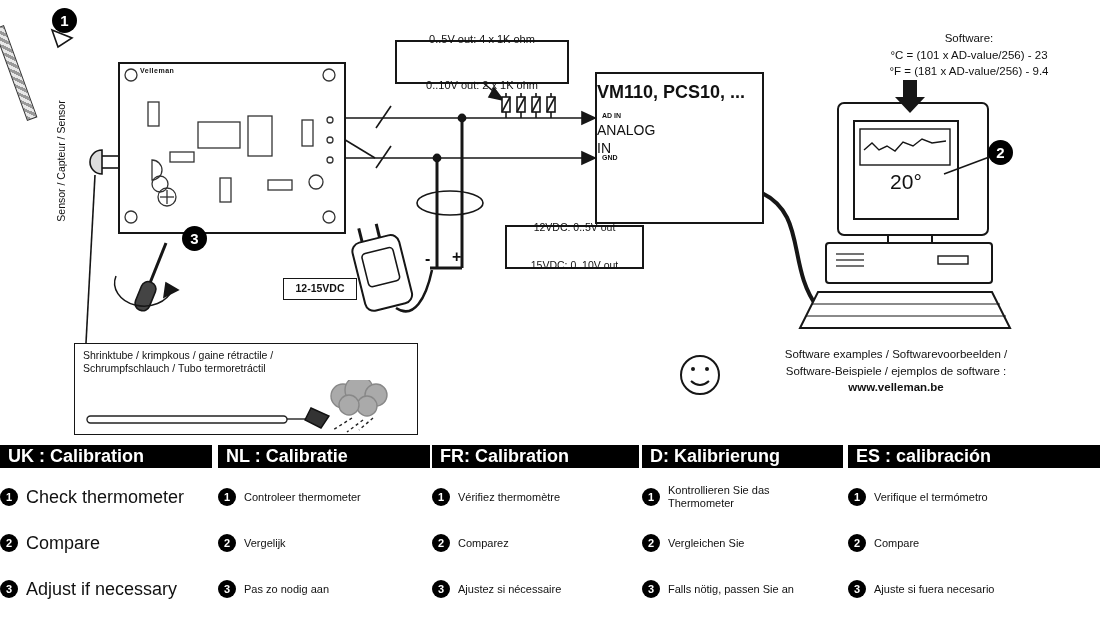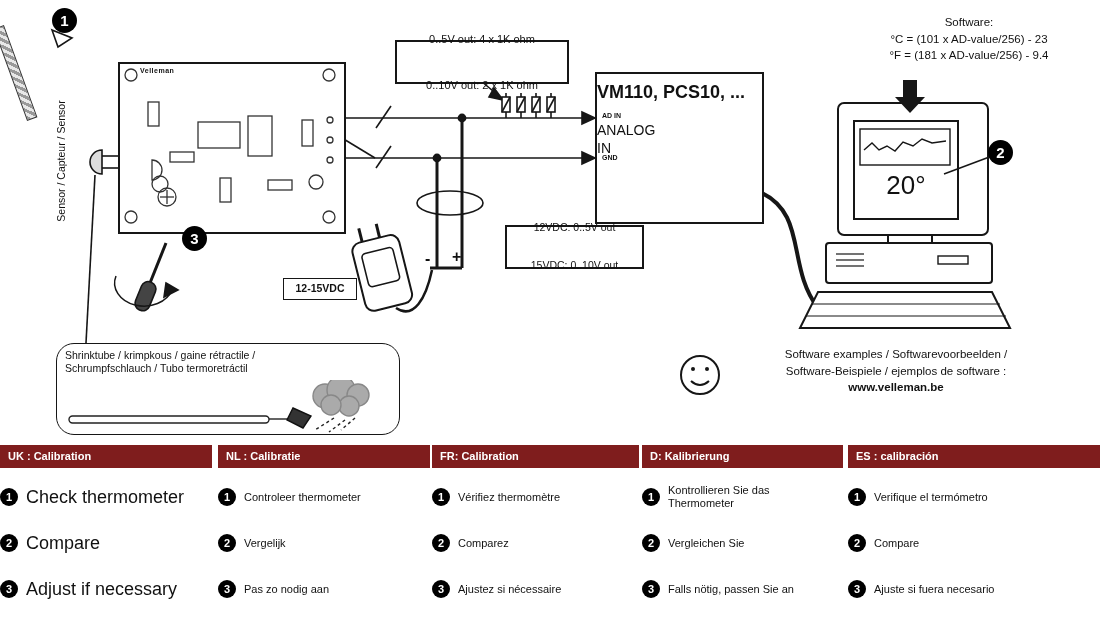--- a/index.html
+++ b/index.html
@@ -15,35 +15,35 @@
   .tiny{font-size:10.5px;line-height:1.3;}
   .vlabel{position:absolute;left:-28px;top:154px;width:180px;height:14px;
           transform:rotate(-90deg);font-size:10.5px;text-align:center;z-index:2;}
   .pcb{position:absolute;left:118px;top:62px;width:224px;height:168px;
        border:2px solid #161616;background:#fff;z-index:2;}
   .pcb-brand{position:absolute;left:20px;top:3px;font-size:7px;font-weight:bold;letter-spacing:.5px;}
   .module{left:595px;top:72px;width:165px;height:148px;}
   .module-title{position:absolute;top:8px;left:0;width:100%;text-align:left;font-weight:bold;font-size:18px;}
   .module-center{position:absolute;top:48px;left:0;width:100%;font-size:14px;line-height:1.25;}
   .port{position:absolute;left:5px;font-size:7px;font-weight:bold;}
-  .software{position:absolute;left:845px;top:14px;width:248px;text-align:center;font-size:11.5px;line-height:1.45;z-index:2;}
+  .software{position:absolute;left:845px;top:30px;width:248px;text-align:center;font-size:11.5px;line-height:1.45;z-index:2;}
   .reading{position:absolute;left:854px;top:170px;width:104px;text-align:center;
-           font-size:26px;z-index:3;}
+           font-size:21px;z-index:3;}
   .sign{position:absolute;font-size:16px;font-weight:bold;z-index:3;}
   .examples{position:absolute;left:738px;top:346px;width:316px;text-align:center;
             font-size:11.5px;line-height:1.45;z-index:2;}
   .examples .url{font-weight:bold;}
-  .shrink{left:56px;top:343px;width:342px;height:90px;border-width:1.5px;border-radius:18px;}
+  .shrink{left:74px;top:343px;width:342px;height:90px;border-width:1.5px;}
   .shrink .txt{padding:5px 8px 0 8px;font-size:10.5px;line-height:1.25;}
   .probe{position:absolute;left:10px;top:24px;width:9px;height:96px;z-index:2;
          transform:rotate(-20deg);border:1px solid #333;
          background:repeating-linear-gradient(45deg,#999 0 3px,#e8e8e8 3px 6px);}
   
   .cal{position:absolute;top:445px;z-index:2;}
-  .cal-header{background:#7f1d1d;color:#fff;font-weight:bold;font-size:11px;height:23px;
+  .cal-header{background:#000000;color:#fff;font-weight:bold;font-size:18px;height:23px;
               line-height:23px;padding-left:8px;}
   .steps{padding-top:6px;}
   .step{display:flex;align-items:center;gap:8px;height:46px;}
   .badge-s{background:#000;color:#fff;border-radius:50%;width:18px;height:18px;flex:0 0 18px;
            display:flex;align-items:center;justify-content:center;font-weight:bold;font-size:11px;}
   .step-label{font-size:11px;line-height:1.15;}
   .cal.big .step-label{font-size:18px;}
 </style>
 </head>
 <body>

